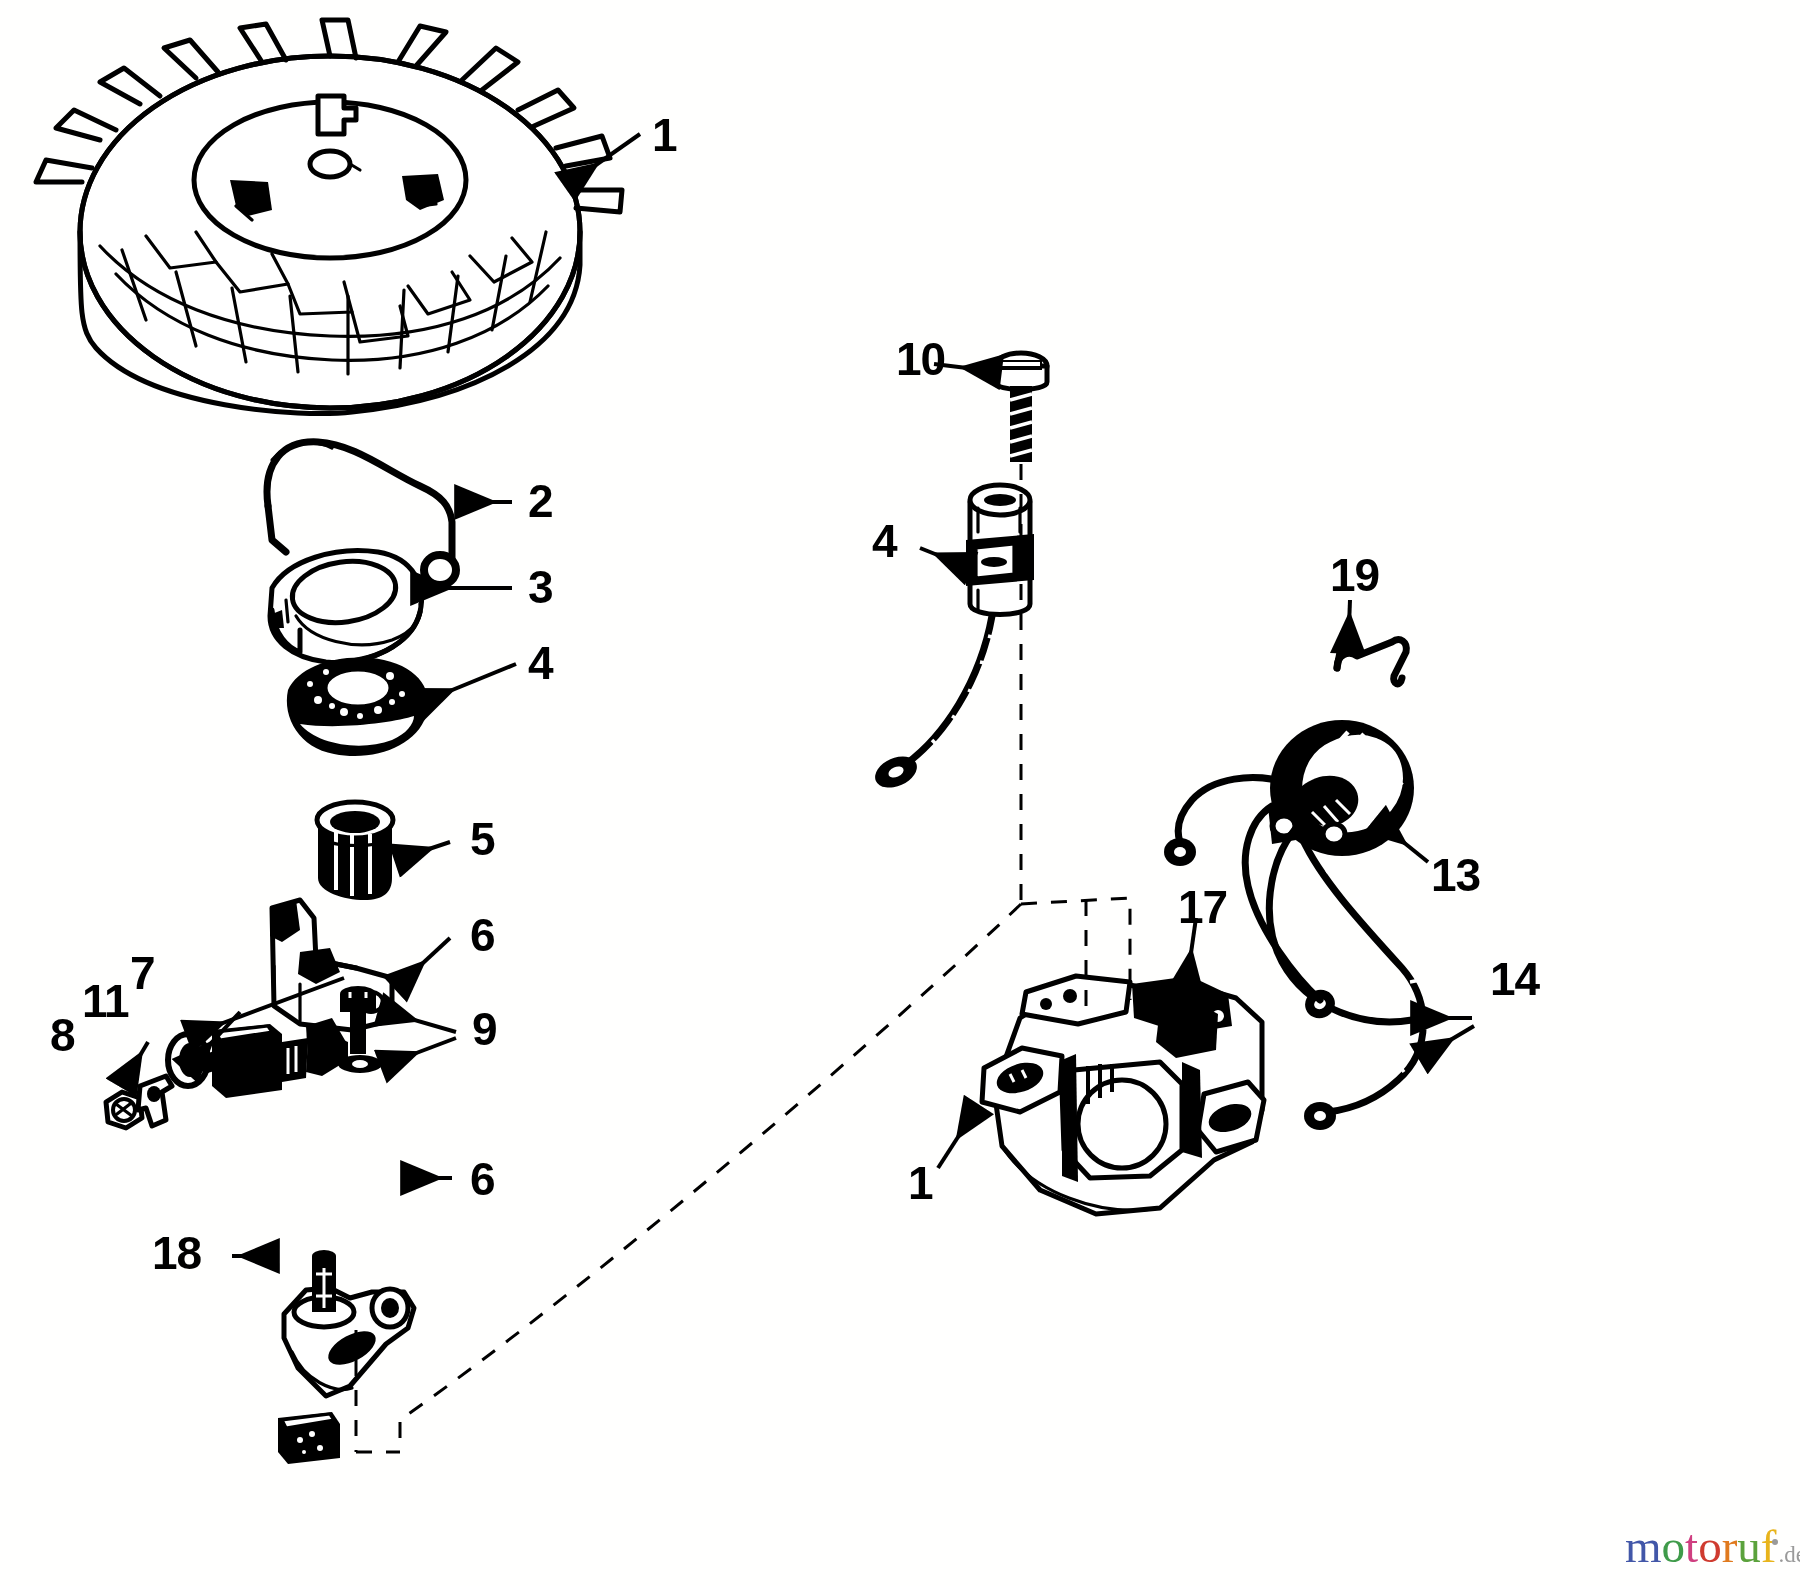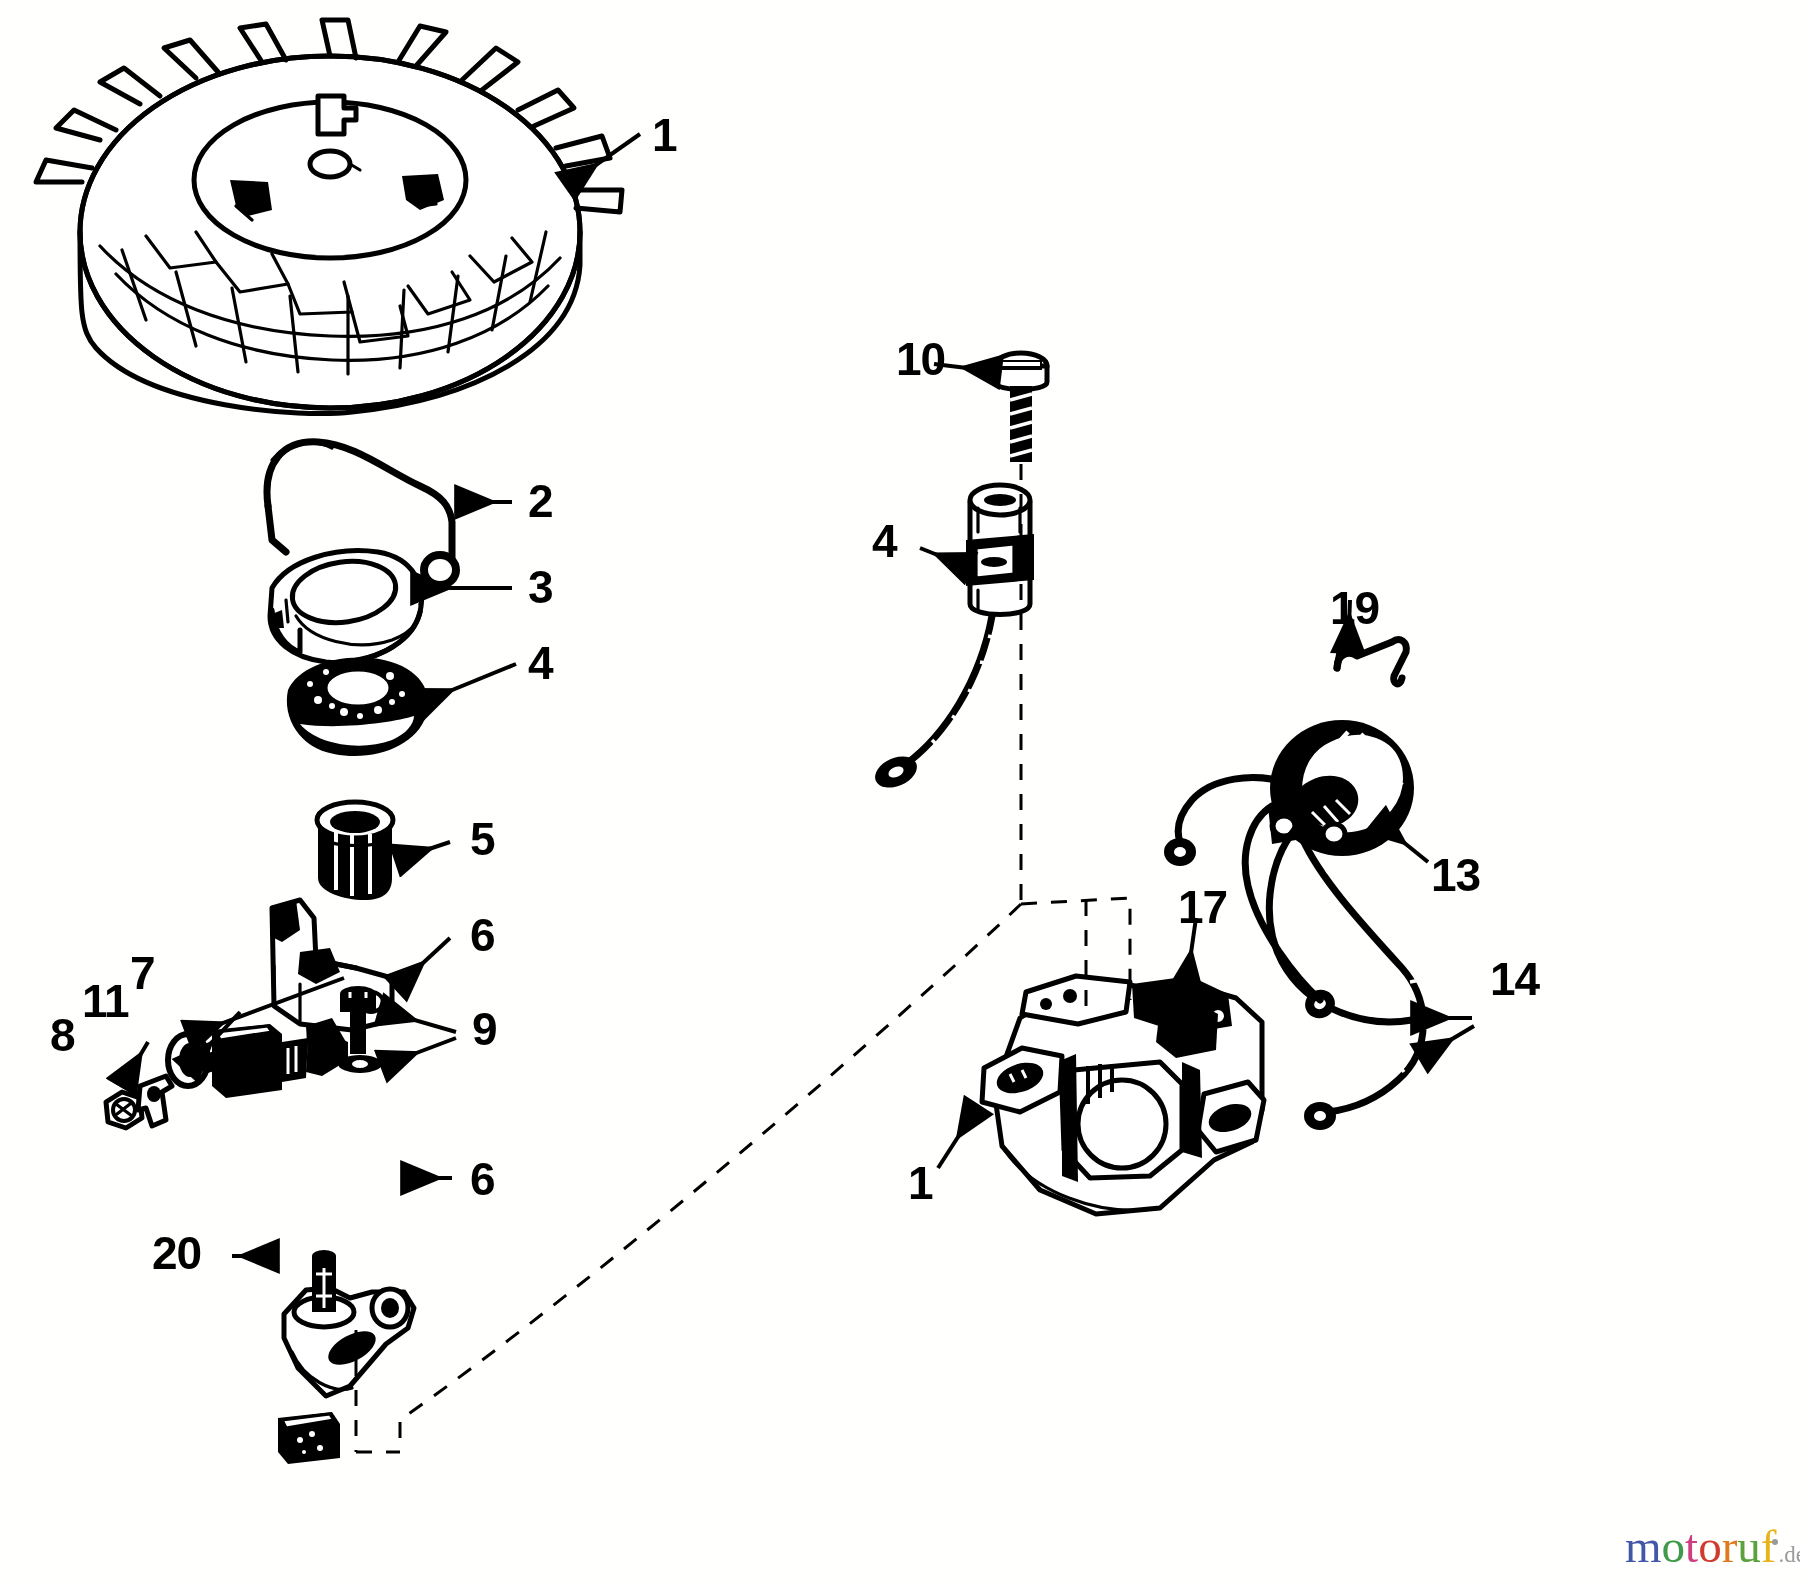--- a/index.html
+++ b/index.html
@@ -432,21 +432,21 @@
   <div class="callout-label" style="left:130px;top:950px;">7</div>
   <div class="callout-label" style="left:50px;top:1012px;">8</div>
   <div class="callout-label" style="left:472px;top:1006px;">9</div>
   <div class="callout-label" style="left:896px;top:336px;">10</div>
   <div class="callout-label" style="left:82px;top:978px;">11</div>
   <div class="callout-label" style="left:1424px;top:852px;margin-left:7px;">13</div>
   <div class="callout-label" style="left:1490px;top:956px;">14</div>
   <div class="callout-label" style="left:872px;top:518px;">4</div>
   <div class="callout-label" style="left:908px;top:1160px;">1</div>
   <div class="callout-label" style="left:1178px;top:884px;">17</div>
-  <div class="callout-label" style="left:152px;top:1230px;">20</div>
-  <div class="callout-label" style="left:1330px;top:552px;margin-top:33px;">19</div>
+  <div class="callout-label" style="left:152px;top:1230px;">18</div>
+  <div class="callout-label" style="left:1330px;top:552px;">19</div>
   <div class="callout-label" style="left:470px;top:1156px;">6</div>
 
   <div id="watermark">
     <span class="wm-l" style="color:#4257a8">m</span><span class="wm-l" style="color:#3f9b4a">o</span><span class="wm-l" style="color:#cf3f80">t</span><span class="wm-l" style="color:#cf3b2f">o</span><span class="wm-l" style="color:#e07a1e">r</span><span class="wm-l" style="color:#5ba23c">u</span><span class="wm-l" style="color:#e8b41c">f</span><span class="wm-dot"></span><span class="wm-tld">.de</span>
   </div>
 
 </div>
 
 </body></html>

